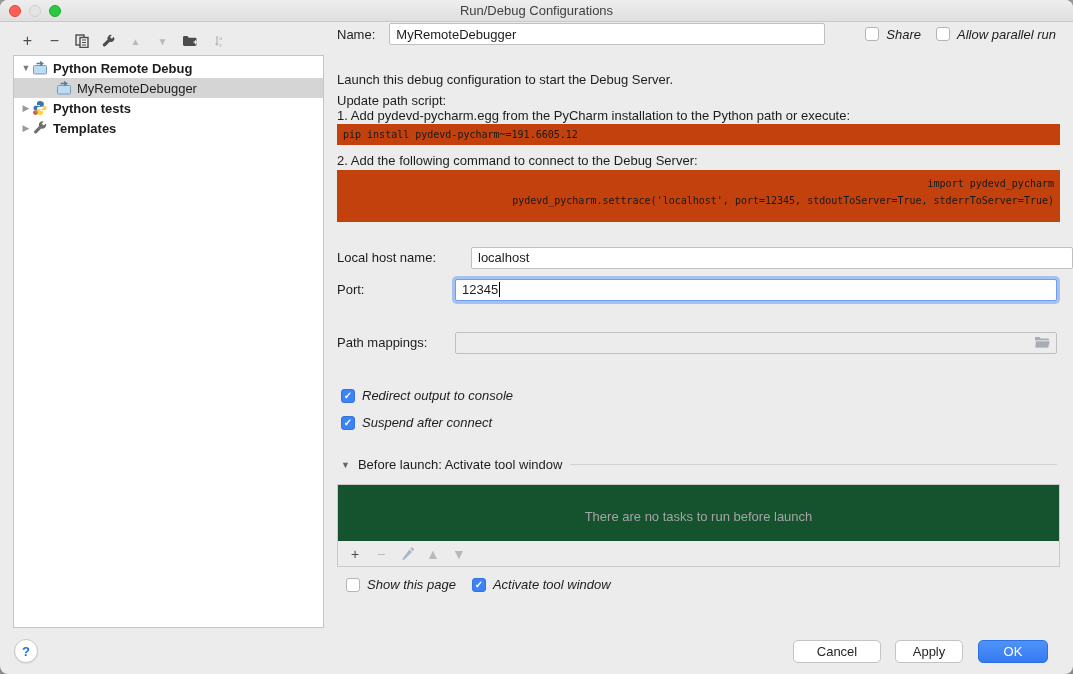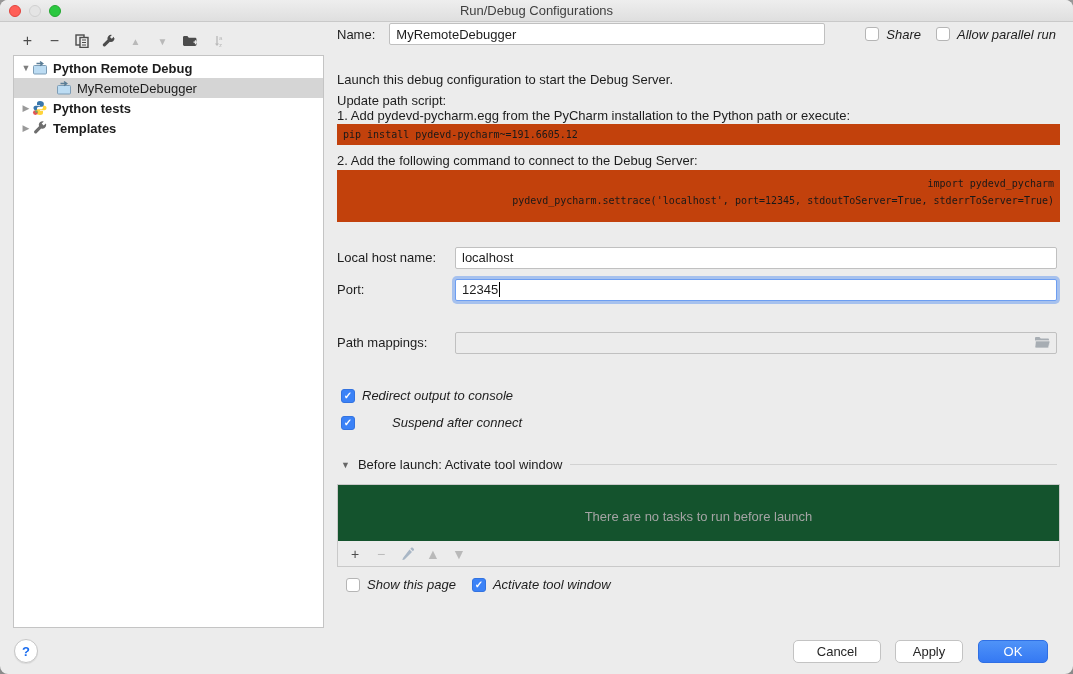--- a/index.html
+++ b/index.html
@@ -47,21 +47,21 @@
   
   .right-panel { position:absolute; left:337px; top:0; width:728px; height:100%; }
   .abs { position:absolute; }
   .row { display:flex; align-items:center; }
   .lbl { white-space:nowrap; }
   .input {
     height:22px; background:#fff; border:1px solid #c0c0c0; border-radius:2px;
     padding:0 6px; font-size:13px; font-family:"Liberation Sans",sans-serif; color:#1d1d1d;
     display:flex; align-items:center;
   }
-  input.input { display:inline-block; line-height:20px; }
+  input.input { display:inline-block; line-height:20px;margin-left:16px; }
   .input.focused { border:1px solid #6d9ef1; box-shadow:0 0 0 3px rgba(109,158,241,.55); }
   .input.disabled { background:#ececec; }
   .caret { display:inline-block; width:1px; height:15px; background:#000; margin-left:1px; }
   .codeblock {
     background:#c2410c; font-family:"DejaVu Sans Mono","Liberation Mono",monospace;
     font-size:10px; color:#191919; padding:2px 6px; line-height:17px; white-space:pre;
   }
   .cb { width:14px; height:14px; border:1px solid #b5b5b5; border-radius:3px; background:#fff;
         flex:none; display:flex; align-items:center; justify-content:center; }
   .cb.checked { background:#3b82f7; border-color:#3373e0; }
@@ -225,21 +225,21 @@
             <path d="M1 2.2C1 1.5 1.5 1 2.2 1h3.2l1.3 1.5h7.1c.7 0 1.2.5 1.2 1.2v.8H1z" fill="#a7adb3"></path>
             <path d="M2.5 5h12.3c.7 0 1.2.6 1 1.3l-1.2 4.6c-.1.6-.6 1-1.2 1H1.9c-.6 0-1-.5-.9-1.1l.5-4.8c0-.6.4-1 1-1z" fill="#a7adb3" stroke="#ececec" stroke-width=".6"></path>
           </svg>
       </div>
     </div>
 
     <div class="abs row" style="left:4px; top:388px;">
       <span class="cb checked"></span>
       <span class="cb-label">Redirect output to console</span>
     </div>
-    <div class="abs row" style="left:4px; top:415px;gap:30px;">
+    <div class="abs row" style="left:4px; top:415px;">
       <span class="cb checked"></span>
       <span class="cb-label">Suspend after connect</span>
     </div>
 
     <div class="abs section-head" style="left:4px; top:457px; width:716px;">
       <span class="tri">▼</span>
       <span>Before launch: Activate tool window</span>
       <span class="hr"></span>
     </div>
 

